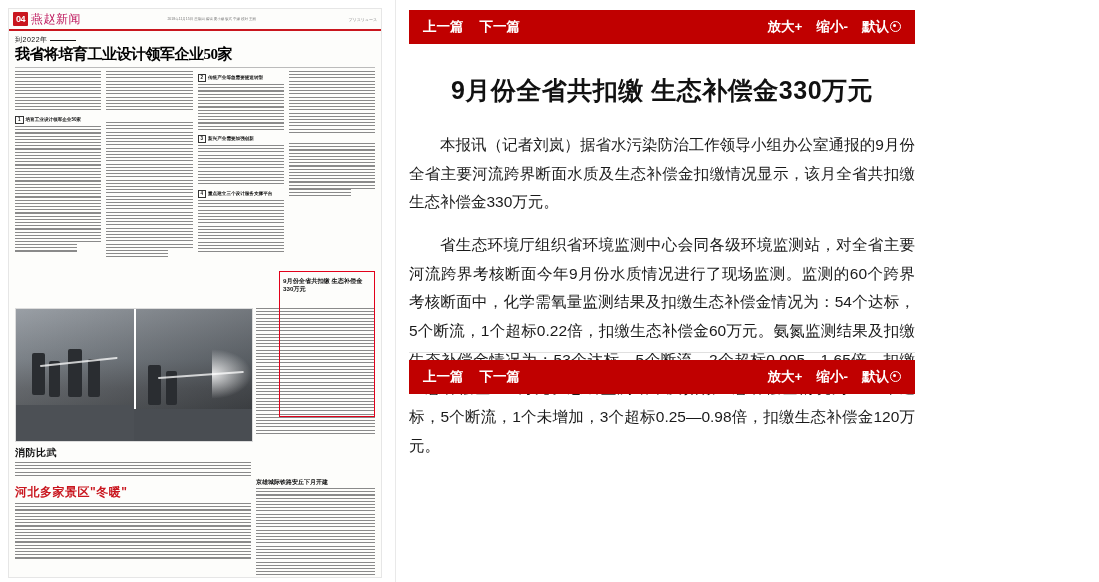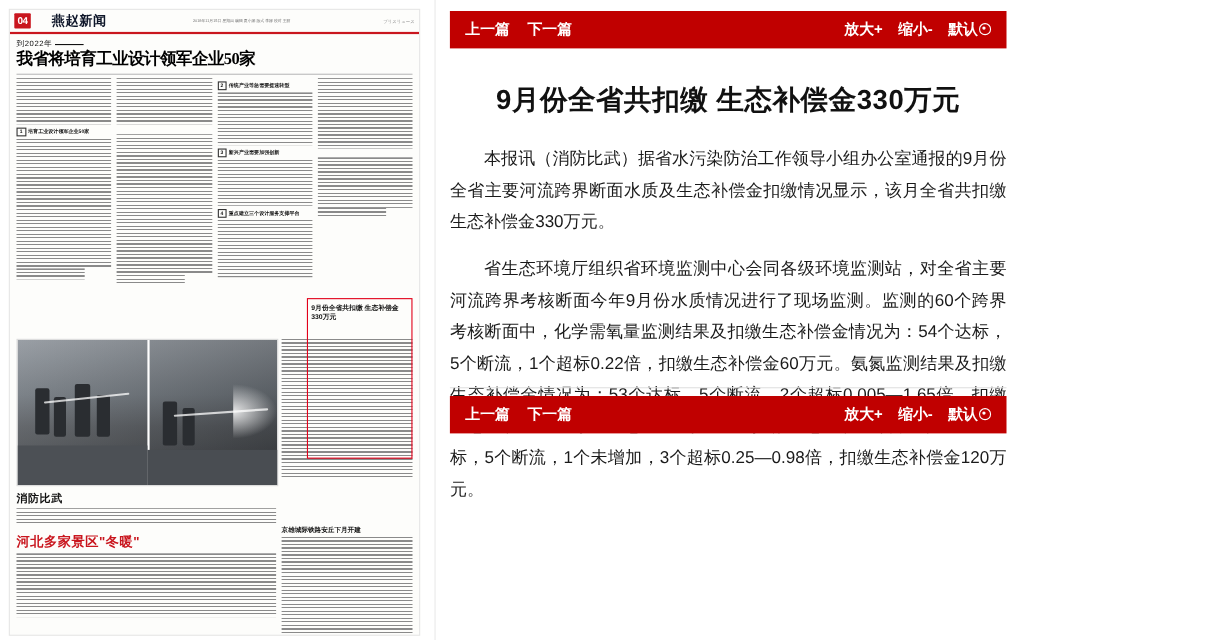--- a/index.html
+++ b/index.html
@@ -53,23 +53,23 @@
     color: #fff;
     font-weight: bold;
     font-size: 9px;
     line-height: 12px;
     padding: 1px 3px;
     border-radius: 1px;
     letter-spacing: -0.5px;
   }
   .mast-name {
     font-size: 12px;
-    font-weight: bold;
-    color: #0f172a;
-    margin-left: 19px;
+    font-weight: normal;
+    color: #be185d;
+    margin-left: 3px;
     letter-spacing: 0.5px;
   }
   .mast-strip {
     flex: 1;
     display: flex;
     justify-content: center;
     gap: 12px;
     font-size: 3.5px;
     color: #777;
     transform: scale(1);
@@ -403,21 +403,21 @@
       <div class="navbar-right">
         <span class="navlink">放大+</span>
         <span class="navlink">缩小-</span>
         <span class="navlink"><span>默认</span><span class="dot-icon"></span></span>
       </div>
     </div>
 
     <h1 class="art-title">9月份全省共扣缴 生态补偿金330万元</h1>
 
     <div class="art-body">
-      <p>本报讯（消防比武）据省水污染防治工作领导小组办公室通报的9月份全省主要河流跨界断面水质及生态补偿金扣缴情况显示，该月全省共扣缴生态补偿金330万元。</p>
+      <p>本报讯（记者刘岚）据省水污染防治工作领导小组办公室通报的9月份全省主要河流跨界断面水质及生态补偿金扣缴情况显示，该月全省共扣缴生态补偿金330万元。</p>
       <p>省生态环境厅组织省环境监测中心会同各级环境监测站，对全省主要河流跨界考核断面今年9月份水质情况进行了现场监测。监测的60个跨界考核断面中，化学需氧量监测结果及扣缴生态补偿金情况为：54个达标，5个断流，1个超标0.22倍，扣缴生态补偿金60万元。氨氮监测结果及扣缴生态补偿金情况为：53个达标，5个断流，2个超标0.005—1.65倍，扣缴生态补偿金150万元。总磷监测结果及扣缴生态补偿金情况为：51个达标，5个断流，1个未增加，3个超标0.25—0.98倍，扣缴生态补偿金120万元。</p>
     </div>
 
     <div class="bottom-bar-wrap">
       <div class="hr-top"></div>
       <div class="navbar">
         <div class="navbar-left">
           <span class="navlink">上一篇</span>
           <span class="navlink">下一篇</span>
         </div>

